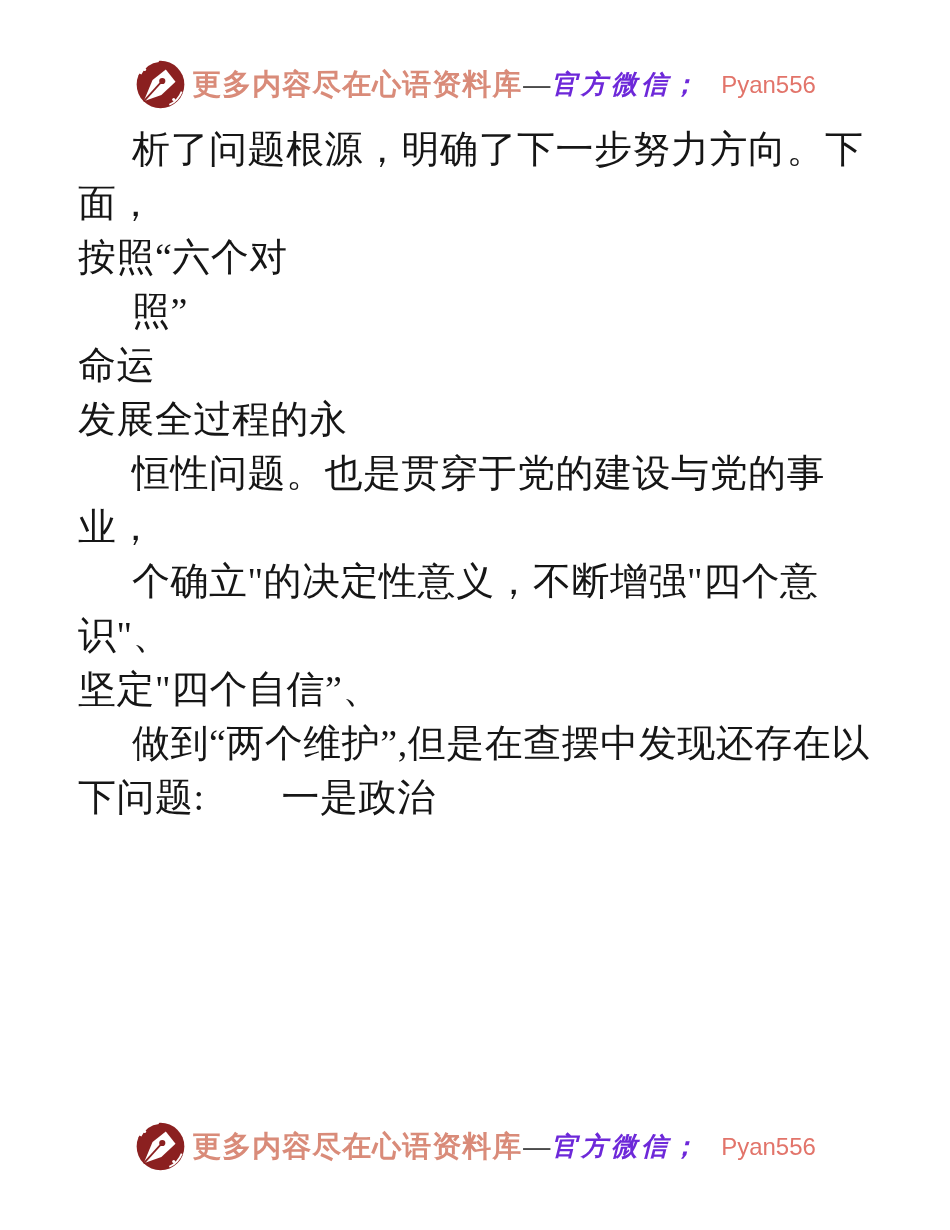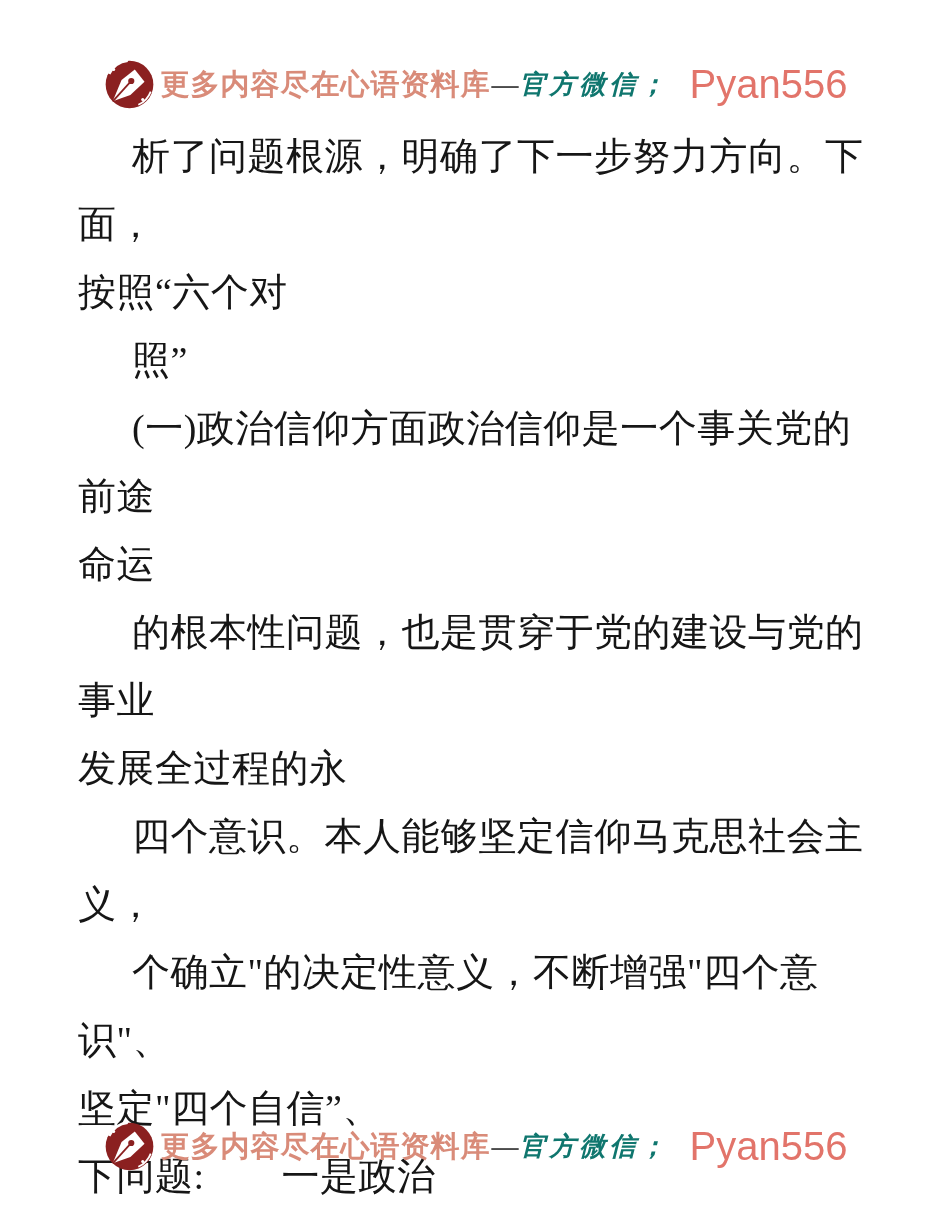--- a/index.html
+++ b/index.html
@@ -36,42 +36,42 @@
     letter-spacing: 1px;
   }
   .dash {
     font-size: 27px;
     color: #4b4b4b;
     font-weight: bold;
     margin: 0 1px;
   }
   .wlabel {
     font-size: 26px;
-    color: #0f766e;
+    color: #6d28d9;
     font-style: italic;
     letter-spacing: 4px;
     font-weight: bold;
   }
   .wid {
-    font-size: 40px;
+    font-size: 24px;
     color: #e2746a;
     font-family: "Liberation Sans", "DejaVu Sans", sans-serif;
     margin-left: 20px;
   }
   main {
     position: absolute;
     top: 122px;
     left: 78px;
     right: 68px;
     color: #161616;
   }
   p.line {
     margin: 0;
     font-size: 38px;
-    line-height: 68px;
+    line-height: 54px;
     white-space: pre-wrap;
     letter-spacing: 0.5px;
   }
   p.line.indent { text-indent: 54px; }
 </style>
 </head>
 <body>
 
 <header class="watermark top">
   <span class="logo">
@@ -89,27 +89,26 @@
   <span class="brand">更多内容尽在心语资料库</span>
   <span class="dash">—</span>
   <span class="wlabel">官方微信；</span>
   <span class="wid">Pyan556</span>
 </header>
 
 <main>
     <p class="line indent">析了问题根源，明确了下一步努力方向。下面，</p>
     <p class="line">按照“六个对</p>
     <p class="line indent">照”</p>
-    <p class="line indent">(一)政治信仰方面政治信仰是一个事关党的前途</p>
     <p class="line">命运</p>
-    <p class="line indent">的根本性问题，也是贯穿于党的建设与党的事业</p>
     <p class="line">发展全过程的永</p>
-    <p class="line indent">四个意识。本人能够坚定信仰马克思社会主义，</p>
+    <p class="line indent">恒性问题。也是贯穿于党的建设与党的事业，</p>
     <p class="line indent">个确立"的决定性意义，不断增强"四个意识"、</p>
     <p class="line">坚定"四个自信”、</p>
+    <p class="line indent">做到“两个维护”,但是在查摆中发现还存在以</p>
     <p class="line">下问题:　　一是政治</p>
   </main>
 
 <footer class="watermark bottom">
   <span class="logo">
     <svg viewBox="0 0 60 60" width="53" height="53" aria-hidden="true">
       <circle cx="30" cy="30" r="27" fill="#8b2020"></circle>
       <path d="M 7 18 A 27 27 0 0 1 28 3" stroke="#ffffff" stroke-width="3" fill="none"></path>
       <path d="M 54 38 A 27 27 0 0 1 40 53" stroke="#ffffff" stroke-width="2" fill="none"></path>
       <polygon points="11,49 21,25 36,13 47,27 31,42" fill="#ffffff"></polygon>

